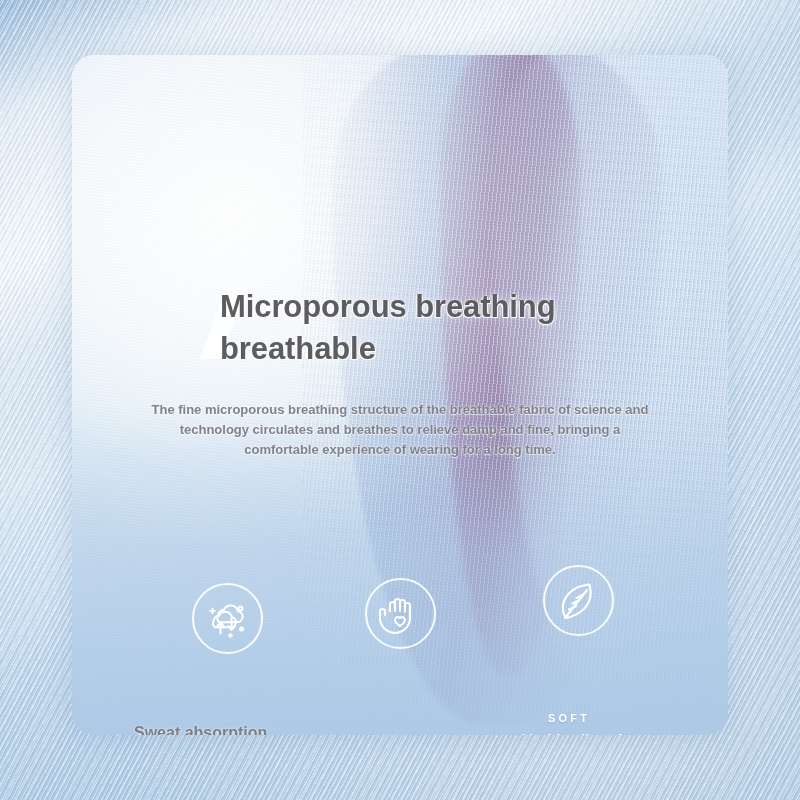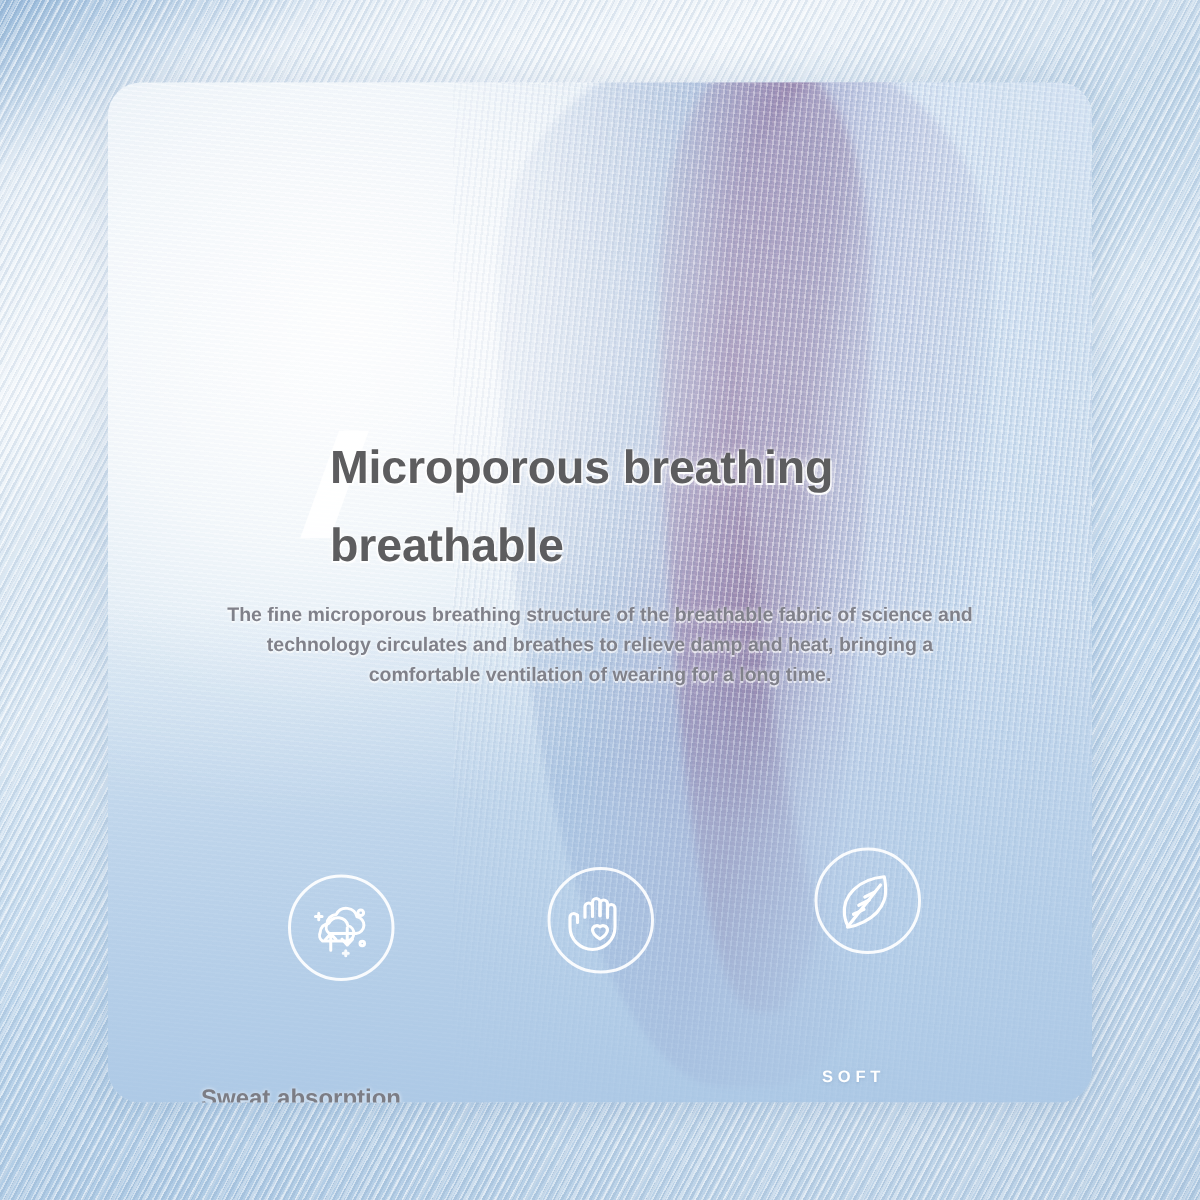--- a/index.html
+++ b/index.html
@@ -203,21 +203,21 @@
     color: #ffffff;
     opacity: 0.92;
   }
 
   .headline {
     position: absolute;
     left: 148px;
     top: 231px;
     width: 470px;
     font-size: 31px;
-    line-height: 52px;
+    line-height: 42px;
     font-weight: 700;
     color: #5d5d5f;
     letter-spacing: -0.1px;
     text-shadow:
       0 0 2px rgba(255,255,255,0.95),
       1px 1px 0 rgba(255,255,255,0.85),
       -1px 1px 0 rgba(255,255,255,0.85),
       0 0 8px rgba(255,255,255,0.6);
     white-space: pre-line;
   }
@@ -311,21 +311,21 @@
 
     <div class="content">
 
       <svg class="quote-mark" viewBox="0 0 46 72">
         <path d="M26 0 L46 0 L20 72 L0 72 Z" fill="#ffffff" opacity="0.95"></path>
       </svg>
 
       <div class="headline">Microporous breathing
 breathable</div>
 
-      <div class="bodytext">The fine microporous breathing structure of the breathable fabric of science and technology circulates and breathes to relieve damp and heat, bringing a comfortable ventilation of wearing for a long time.</div>
+      <div class="bodytext">The fine microporous breathing structure of the breathable fabric of science and technology circulates and breathes to relieve damp and fine, bringing a comfortable experience of wearing for a long time.</div>
 
       <div class="feature">
         <div class="icon-circle" style="left:120px; top:528px; width:71px; height:71px;">
           <svg width="67" height="67" viewBox="0 0 67 67" fill="none" stroke="#ffffff" stroke-width="2" stroke-linecap="round" stroke-linejoin="round">
             <path d="M24 31 a6.5 6.5 0 0 1 6.2-6.4 a7.4 7.4 0 0 1 13.8 1.6 a5.6 5.6 0 0 1 -0.6 11.1 L25.5 37.3 A5 5 0 0 1 24 31 Z"></path>
             <path d="M19.5 36.5 a6 6 0 0 1 5.7-5.9 a6.8 6.8 0 0 1 12.7 1.5 a5.2 5.2 0 0 1 -0.5 10.2 L21 42.3 A4.6 4.6 0 0 1 19.5 36.5 Z"></path>
             <path d="M26.5 48.5 L26.5 37.5 M26.5 37.5 L23 41.4 M26.5 37.5 L30 41.4"></path>
             <path d="M37.5 33.5 L37.5 45 M37.5 45 L34 41.1 M37.5 45 L41 41.1"></path>
             <path d="M18.5 23.8 L18.5 28.2 M16.3 26 L20.7 26"></path>
             <path d="M36.5 48.8 L36.5 52.2 M34.8 50.5 L38.2 50.5" opacity="0.9"></path>

